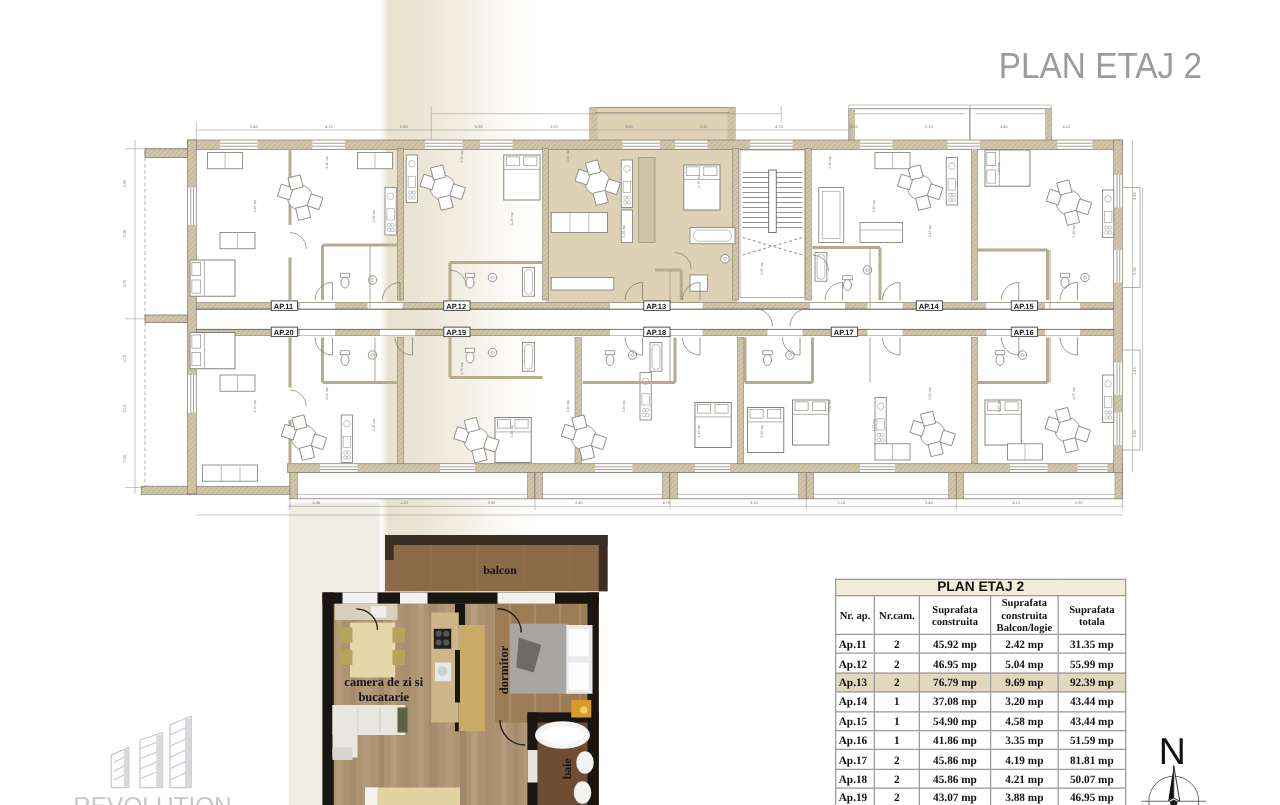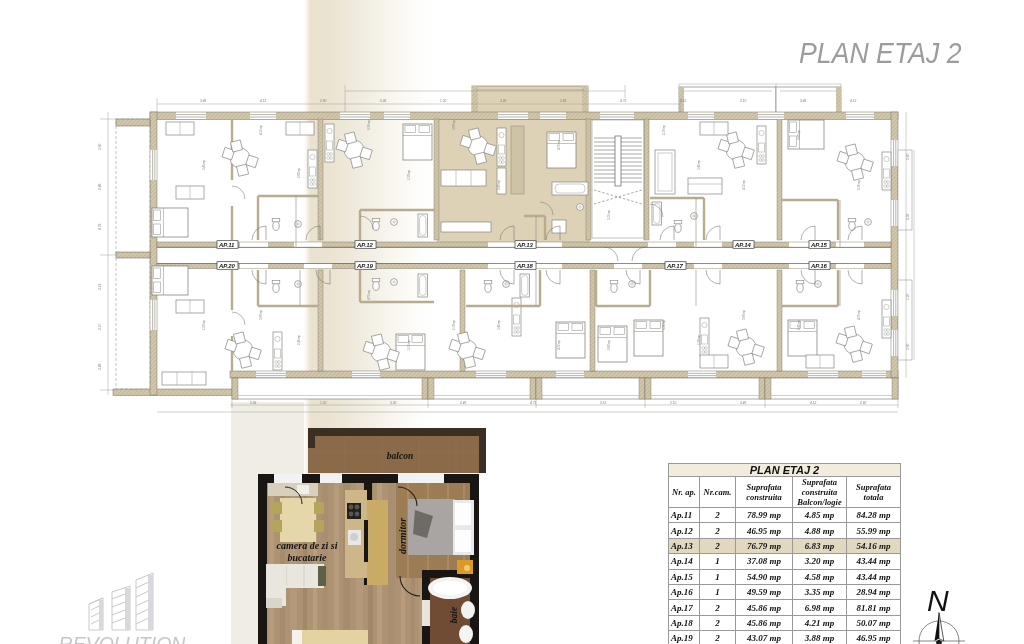--- a/index.html
+++ b/index.html
@@ -1,17 +1,17 @@
 <!DOCTYPE html>
 <html><head>
 <meta charset="utf-8">
 <style>
   html,body{margin:0;padding:0;}
   #page{position:relative;width:1024px;height:644px;background:#ffffff;overflow:hidden;
-        font-family:"Liberation Sans", sans-serif;font-style:italic;}
+        font-family:"Liberation Sans", sans-serif;}
   #page svg{position:absolute;left:0;top:0;}
   .abs{position:absolute;}
   table.dat{border-collapse:collapse;font-family:"Liberation Serif", serif;color:#111;}
   table.dat td{border:1px solid #999;text-align:center;font-weight:bold;padding:0;}
 </style>
 </head>
 <body>
 <div id="page">
 
 <div class="abs" style="left:231px;top:402px;width:160px;height:242px;background:#f0ede5;"></div>
@@ -770,64 +770,64 @@
   <tr style="font-size:8.5px;">
     <td style="width:30px;text-align:center;">Nr. ap.</td>
     <td style="width:35px;">Nr.cam.</td>
     <td style="width:56px;">Suprafata<br>construita</td>
     <td style="width:53px;">Suprafata<br>construita<br>Balcon/logie</td>
     <td style="width:53px;">Suprafata<br>totala</td>
   </tr>
   <tr style="font-size:9px;height:15.4px;">
             <td style="text-align:left;padding-left:2px;">Ap.11</td>
             <td>2</td>
-            <td>78.99 mp</td>
-            <td>4.85 mp</td>
-            <td>84.28 mp</td>
+            <td>45.92 mp</td>
+            <td>2.42 mp</td>
+            <td>31.35 mp</td>
           </tr>
   <tr style="font-size:9px;height:15.4px;">
             <td style="text-align:left;padding-left:2px;">Ap.12</td>
             <td>2</td>
             <td>46.95 mp</td>
-            <td>4.88 mp</td>
+            <td>5.04 mp</td>
             <td>55.99 mp</td>
           </tr>
   <tr style="font-size:9px;height:15.4px;background:#e2d8c0;">
             <td style="text-align:left;padding-left:2px;">Ap.13</td>
             <td>2</td>
             <td>76.79 mp</td>
-            <td>6.83 mp</td>
-            <td>54.16 mp</td>
+            <td>9.69 mp</td>
+            <td>92.39 mp</td>
           </tr>
   <tr style="font-size:9px;height:15.4px;">
             <td style="text-align:left;padding-left:2px;">Ap.14</td>
             <td>1</td>
             <td>37.08 mp</td>
             <td>3.20 mp</td>
             <td>43.44 mp</td>
           </tr>
   <tr style="font-size:9px;height:15.4px;">
             <td style="text-align:left;padding-left:2px;">Ap.15</td>
             <td>1</td>
             <td>54.90 mp</td>
             <td>4.58 mp</td>
             <td>43.44 mp</td>
           </tr>
   <tr style="font-size:9px;height:15.4px;">
             <td style="text-align:left;padding-left:2px;">Ap.16</td>
             <td>1</td>
-            <td>49.59 mp</td>
+            <td>41.86 mp</td>
             <td>3.35 mp</td>
-            <td>28.94 mp</td>
+            <td>51.59 mp</td>
           </tr>
   <tr style="font-size:9px;height:15.4px;">
             <td style="text-align:left;padding-left:2px;">Ap.17</td>
             <td>2</td>
             <td>45.86 mp</td>
-            <td>6.98 mp</td>
+            <td>4.19 mp</td>
             <td>81.81 mp</td>
           </tr>
   <tr style="font-size:9px;height:15.4px;">
             <td style="text-align:left;padding-left:2px;">Ap.18</td>
             <td>2</td>
             <td>45.86 mp</td>
             <td>4.21 mp</td>
             <td>50.07 mp</td>
           </tr>
   <tr style="font-size:9px;height:15.4px;">

